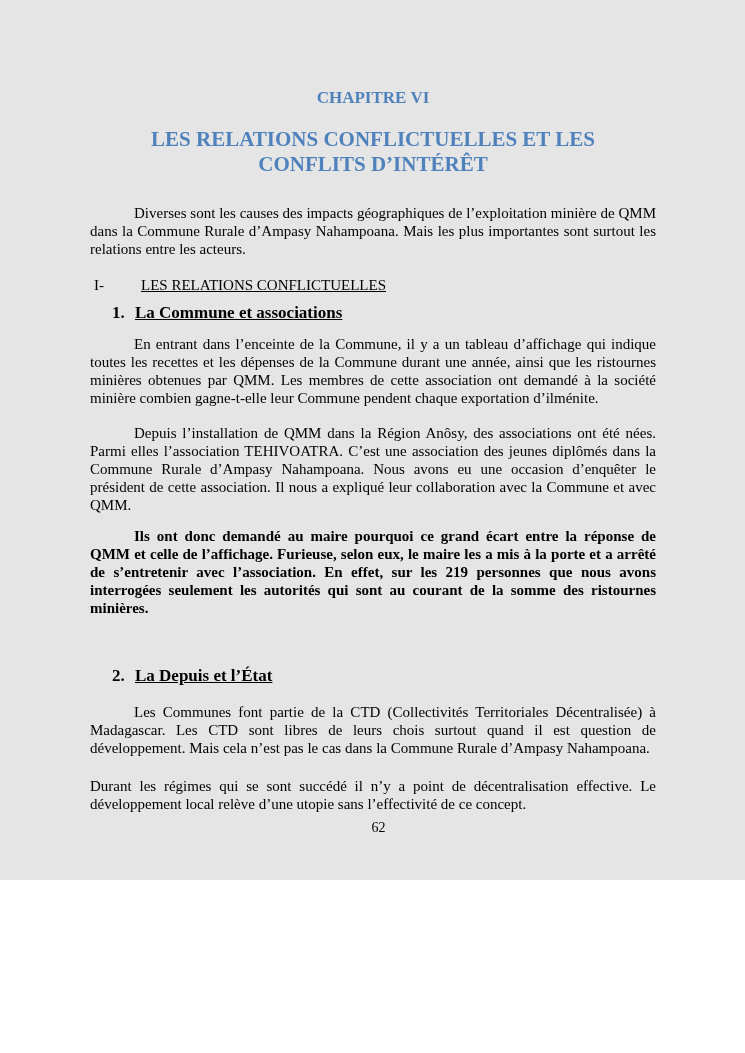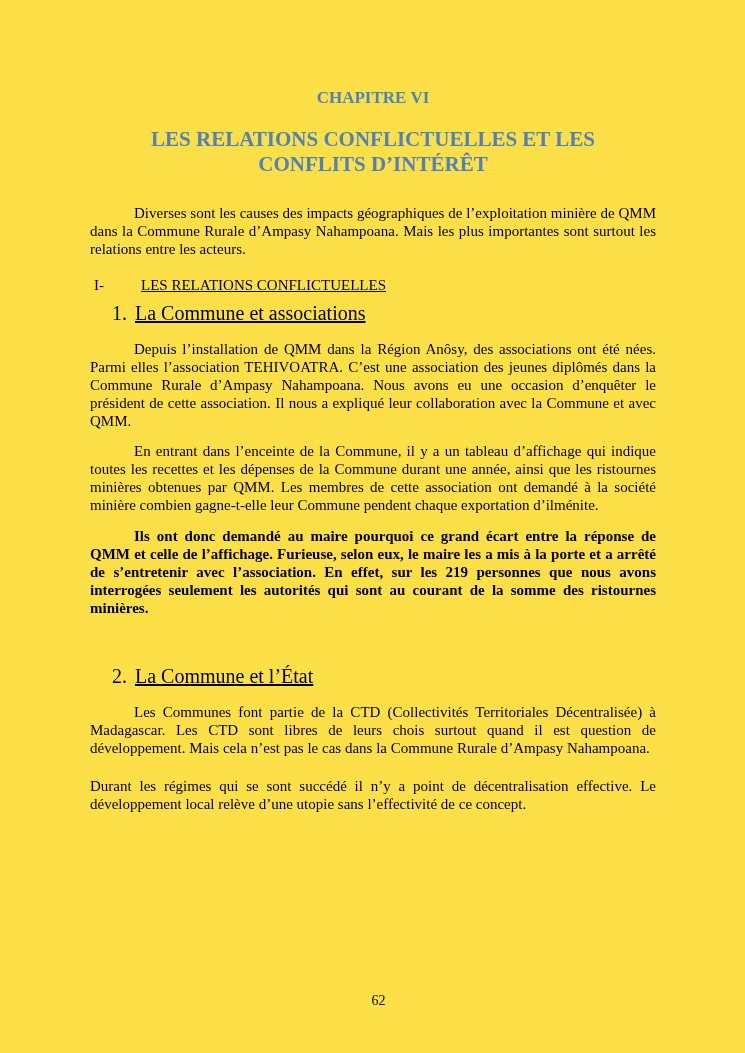--- a/index.html
+++ b/index.html
@@ -3,22 +3,22 @@
 <meta charset="utf-8">
 <style>
   html, body {
     margin: 0;
     padding: 0;
     background: #ffffff;
   }
   .page {
     position: relative;
     width: 745px;
-    height: 1053px;
-    background: #fde047;
+    height: 880px;
+    background: #e5e5e5;
     box-sizing: border-box;
     padding: 88px 89px 0 90px;
     font-family: "Liberation Serif", "DejaVu Serif", serif;
     color: #000000;
     overflow: hidden;
   }
   .chapter-title {
     margin: 0;
     text-align: center;
     font-size: 17px;
@@ -52,23 +52,23 @@
     margin: 17px 0 0 4px;
     font-size: 15px;
     line-height: 20px;
   }
   .heading-roman .numeral {
     display: inline-block;
     width: 47px;
   }
   .heading-num {
     margin: 8px 0 0 22px;
-    font-size: 20px;
+    font-size: 17px;
     line-height: 20px;
-    font-weight: normal;
+    font-weight: bold;
   }
   .heading-num.h-etat { margin-top: 49px; }
   .heading-num .num {
     display: inline-block;
     width: 23px;
   }
   .underlined { text-decoration: underline; }
   .page-number {
     position: absolute;
     left: 12px;
@@ -91,28 +91,28 @@
   <p class="body-para indent p-intro">Diverses sont les causes des impacts géographiques de l’exploitation minière de QMM dans la Commune Rurale d’Ampasy Nahampoana. Mais les plus importantes sont surtout les relations entre les acteurs.</p>
 
   <div class="heading-roman">
     <span class="numeral">I-</span><span class="underlined">LES RELATIONS CONFLICTUELLES</span>
   </div>
 
   <div class="heading-num">
     <span class="num">1.</span><span class="underlined">La Commune et associations</span>
   </div>
 
+  <p class="body-para indent p-a2">En entrant dans l’enceinte de la Commune, il y a un tableau d’affichage qui indique toutes les recettes et les dépenses de la Commune durant une année, ainsi que les ristournes minières obtenues par QMM. Les membres de cette association ont demandé à la société minière combien gagne-t-elle leur Commune pendent chaque exportation d’ilménite.</p>
+
   <p class="body-para indent p-a1">Depuis l’installation de QMM dans la Région Anôsy, des associations ont été nées. Parmi elles l’association TEHIVOATRA. C’est une association des jeunes diplômés dans la Commune Rurale d’Ampasy Nahampoana. Nous avons eu une occasion d’enquêter le président de cette association. Il nous a expliqué leur collaboration avec la Commune et avec QMM.</p>
-
-  <p class="body-para indent p-a2">En entrant dans l’enceinte de la Commune, il y a un tableau d’affichage qui indique toutes les recettes et les dépenses de la Commune durant une année, ainsi que les ristournes minières obtenues par QMM. Les membres de cette association ont demandé à la société minière combien gagne-t-elle leur Commune pendent chaque exportation d’ilménite.</p>
 
   <p class="body-para indent p-a3">Ils ont donc demandé au maire pourquoi ce grand écart entre la réponse de QMM et celle de l’affichage. Furieuse, selon eux, le maire les a mis à la porte et a arrêté de s’entretenir avec l’association. En effet, sur les 219 personnes que nous avons interrogées seulement les autorités qui sont au courant de la somme des ristournes minières.</p>
 
   <div class="heading-num h-etat">
-    <span class="num">2.</span><span class="underlined">La Commune et l’État</span>
+    <span class="num">2.</span><span class="underlined">La Depuis et l’État</span>
   </div>
 
   <p class="body-para indent p-e1">Les Communes font partie de la CTD (Collectivités Territoriales Décentralisée) à Madagascar. Les CTD sont libres de leurs chois surtout quand il est question de développement. Mais cela n’est pas le cas dans la Commune Rurale d’Ampasy Nahampoana.</p>
 
   <p class="body-para p-e2">Durant les régimes qui se sont succédé il n’y a point de décentralisation effective. Le développement local relève d’une utopie sans l’effectivité de ce concept.</p>
 
   <div class="page-number">62</div>
 
 </div>
 

